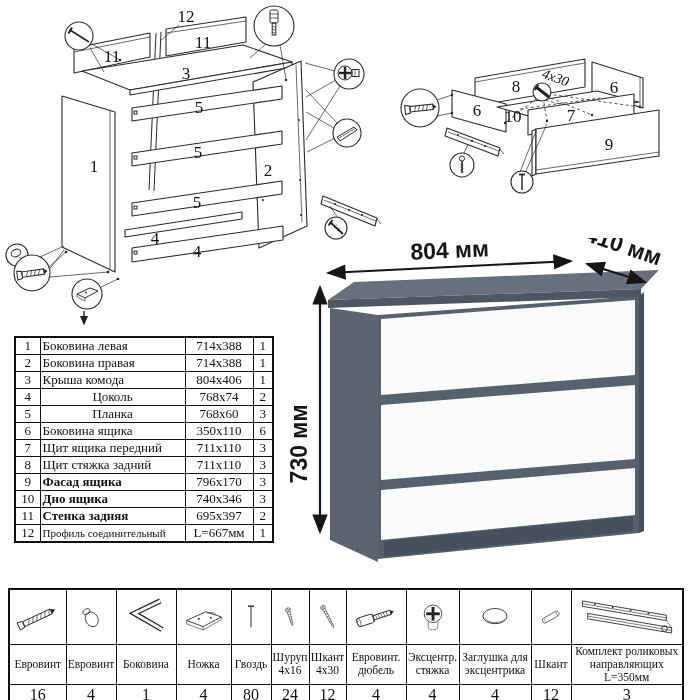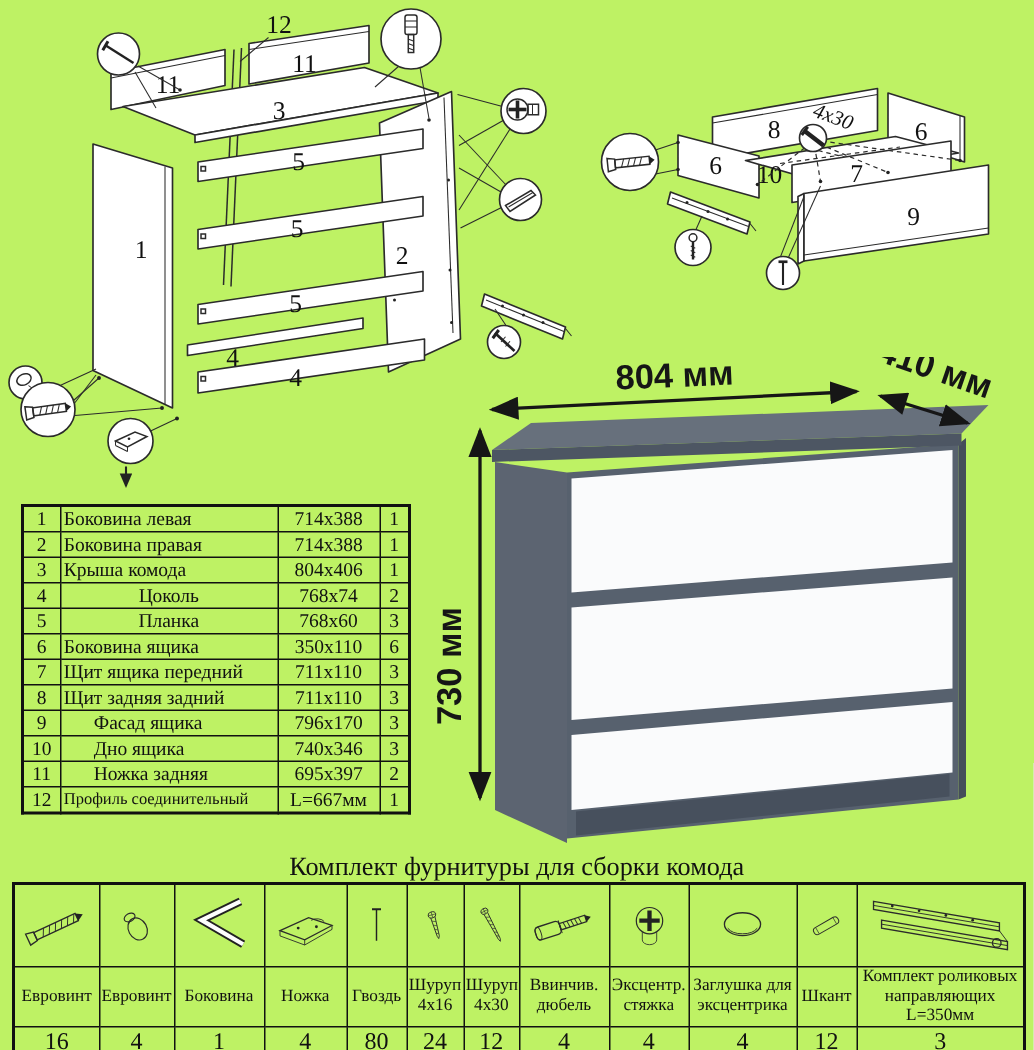--- a/index.html
+++ b/index.html
@@ -1,37 +1,37 @@
 <!DOCTYPE html>
 <html><head>
 <meta charset="utf-8">
 <style>
   html,body{margin:0;padding:0;background:#e8e8e8;}
-  #stage{position:relative;width:689px;height:700px;background:#bef264;overflow:hidden;
+  #stage{position:relative;width:689px;height:700px;background:#ffffff;overflow:hidden;
          font-family:"Liberation Serif",serif;color:#111;}
   .abs{position:absolute;}
   
   .panel{fill:#ffffff;stroke:#2b2b2b;stroke-width:1.1;stroke-linejoin:round;}
   .ln{stroke:#2b2b2b;stroke-width:1;fill:none;}
   .thin{stroke:#2b2b2b;stroke-width:.7;fill:none;}
   .dash{stroke:#2b2b2b;stroke-width:.8;fill:none;stroke-dasharray:3,2.6;}
   .dot{fill:#222;}
   .co{fill:#ffffff;stroke:#2b2b2b;stroke-width:1.1;}
   .lbl{font:17px "Liberation Serif",serif;fill:#111;}
   .note{font:italic 14px "Liberation Serif",serif;fill:#111;}
   .dim{font:700 23px "Liberation Sans",sans-serif;fill:#161616;}
   
   #parts{border-collapse:collapse;table-layout:fixed;width:258px;border:2px solid #111;}
   #parts td{border:1px solid #111;height:15.6px;font:13px "Liberation Serif",serif;
             padding:0 2px;white-space:nowrap;overflow:hidden;}
   #parts td.n{text-align:center;padding:0;}
   #parts td.s{text-align:center;font-family:Liberation Serif, serif;}
   #parts td.q{text-align:center;padding:0;}
   #parts td.pc{text-align:center;margin-left:32px;}
-  #parts td.pi{padding-left:22px;}
+  #parts td.pi{padding-left:2px;font-weight:bold;}
   #parts tr.small td.nm{font-size:11px;margin-top:38px;}
   
   #hwtitle{width:689px;text-align:center;font:17.5px "Liberation Serif",serif;}
   #hw{border-collapse:collapse;table-layout:fixed;width:674px;border:2px solid #111;}
   #hw td{border:1px solid #111;text-align:center;vertical-align:middle;padding:0;}
   #hw tr.ic td{height:54px;}
   #hw tr.nm td{height:30px;font:11.5px/1.12 "Liberation Serif",serif;padding:0 1px;}
   #hw tr.qt td{height:21px;font:16px "Liberation Serif",serif;}
   #hw svg{display:block;margin:0 auto;}
 </style>
@@ -319,39 +319,39 @@
           <td class="q">6</td>
         </tr>
     <tr>
           <td class="n">7</td>
           <td class="nm">Щит ящика передний</td>
           <td class="s">711х110</td>
           <td class="q">3</td>
         </tr>
     <tr>
           <td class="n">8</td>
-          <td class="nm">Щит задняя задний</td>
+          <td class="nm">Щит стяжка задний</td>
           <td class="s">711х110</td>
           <td class="q">3</td>
         </tr>
     <tr>
           <td class="n">9</td>
           <td class="nm pi">Фасад ящика</td>
           <td class="s">796х170</td>
           <td class="q">3</td>
         </tr>
     <tr>
           <td class="n">10</td>
           <td class="nm pi">Дно ящика</td>
           <td class="s">740х346</td>
           <td class="q">3</td>
         </tr>
     <tr>
           <td class="n">11</td>
-          <td class="nm pi">Ножка задняя</td>
+          <td class="nm pi">Стенка задняя</td>
           <td class="s">695х397</td>
           <td class="q">2</td>
         </tr>
     <tr class="small">
           <td class="n">12</td>
           <td class="nm">Профиль соединительный</td>
           <td class="s">L=667мм</td>
           <td class="q">1</td>
         </tr>
   </tbody>
@@ -379,21 +379,20 @@
     <polygon points="96,303 345,278 345,293 96,319" fill="#47505d"></polygon>
 
     <line x1="40" y1="35" x2="283" y2="23" stroke="#161616" stroke-width="2.2" marker-start="url(#mB)" marker-end="url(#mA)"></line>
     <text class="dim" transform="translate(162,20) rotate(-2.5)" text-anchor="middle">804 мм</text>
     <line x1="299" y1="26" x2="357" y2="44" stroke="#161616" stroke-width="2.2" marker-start="url(#mB)" marker-end="url(#mA)"></line>
     <text class="dim" transform="translate(333,15) rotate(19)" text-anchor="middle">410 мм</text>
     <line x1="32" y1="49" x2="32" y2="294" stroke="#161616" stroke-width="2.2" marker-start="url(#mB)" marker-end="url(#mA)"></line>
     <text class="dim" transform="translate(19,206) rotate(-90)" text-anchor="middle">730 мм</text>
   </svg>
 
-  <div id="hwtitle" class="abs" style="left:0;top:567px">Комплект фурнитуры для сборки комода</div>
 
   <table id="hw" class="abs" style="left:8px;top:588px">
     <colgroup>
       <col style="width:57px">
         <col style="width:50px">
         <col style="width:60px">
         <col style="width:55px">
       <col style="width:40px">
         <col style="width:38px">
         <col style="width:37px">
@@ -537,22 +536,22 @@
             </svg>
           </td>
     </tr>
     <tr class="nm">
       <td>Евровинт</td>
       <td>Евровинт</td>
       <td>Боковина</td>
       <td>Ножка</td>
       <td>Гвоздь</td>
       <td>Шуруп 4х16</td>
-      <td>Шуруп 4х30</td>
-      <td>Ввинчив. дюбель</td>
+      <td>Шкант 4х30</td>
+      <td>Евровинт. дюбель</td>
       <td>Эксцентр. стяжка</td>
       <td>Заглушка для эксцентрика</td>
       <td>Шкант</td>
       <td>Комплект роликовых направляющих L=350мм</td>
     </tr>
     <tr class="qt">
       <td>16</td>
       <td>4</td>
       <td>1</td>
       <td>4</td>

